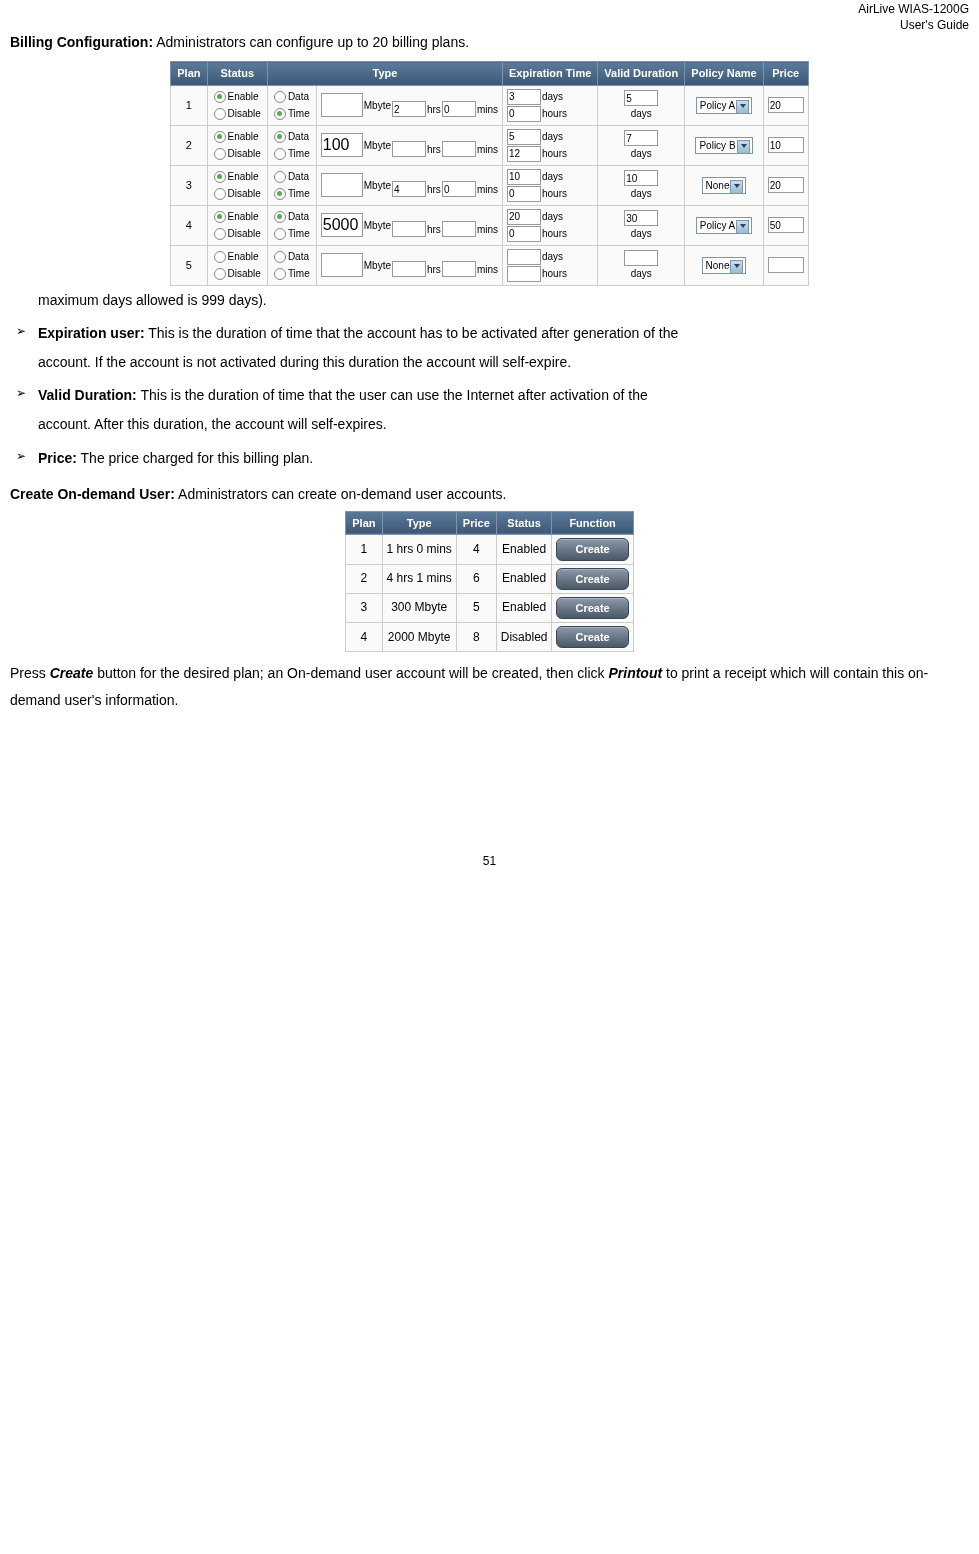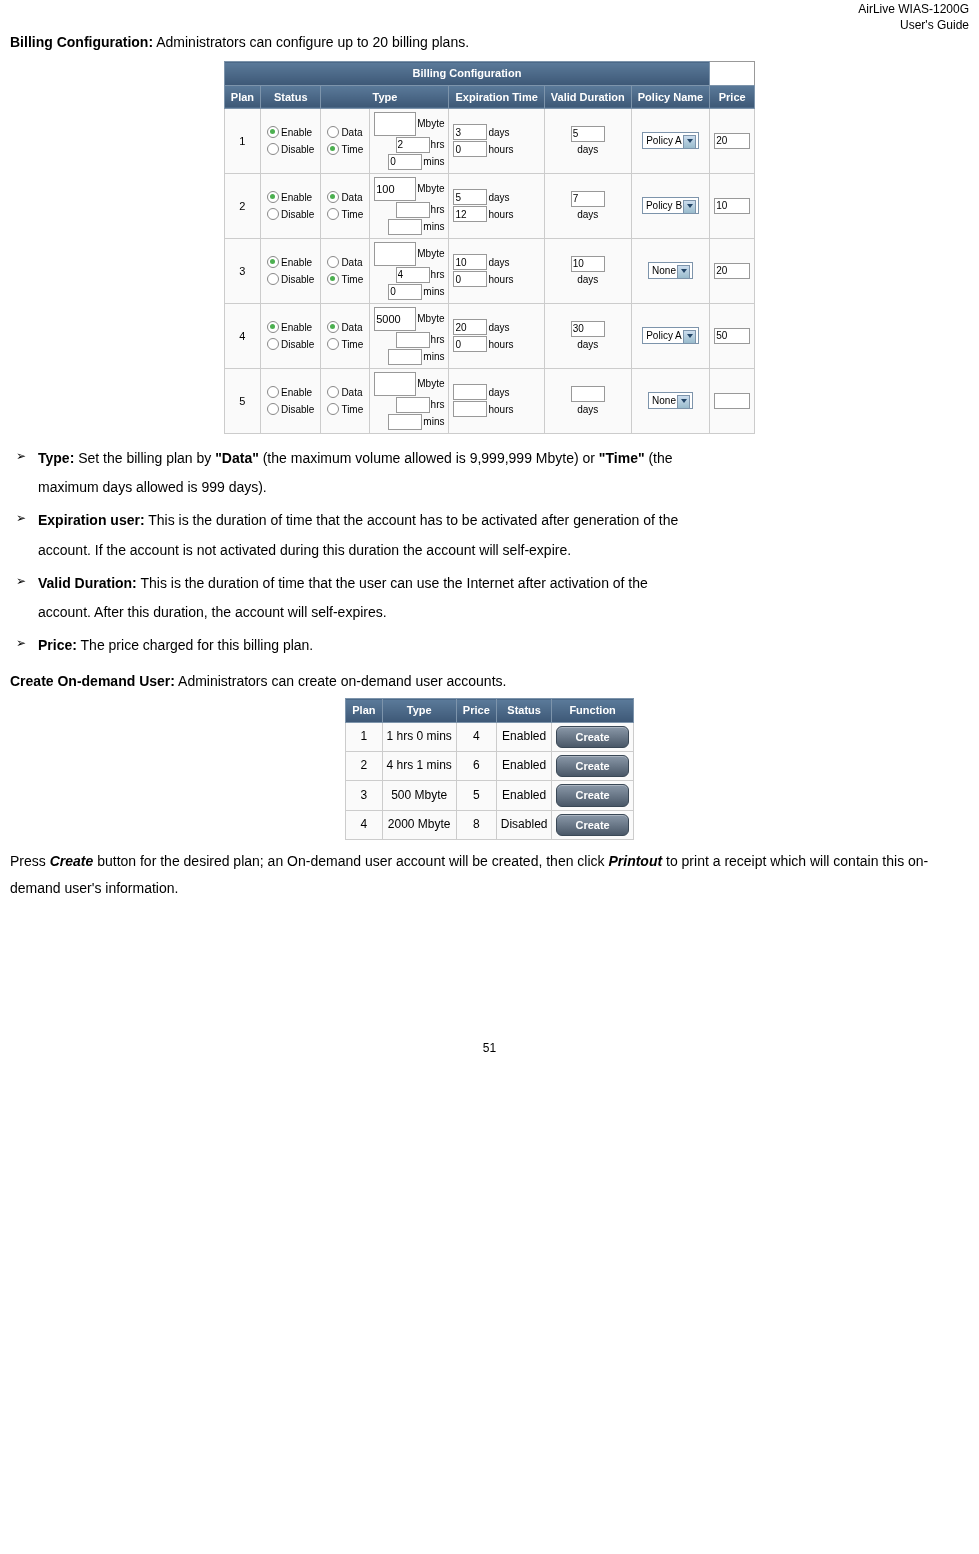--- a/index.html
+++ b/index.html
@@ -95,27 +95,27 @@
       border: 1px solid #999;
       font-size: 10px;
       text-align: left;
       padding: 0 1px;
       background: #fff;
     }
     .wide-input {
       width: 38px;
       height: 14px;
       border: 1px solid #999;
-      font-size: 11px;
+      font-size: 16px;
       padding: 4px 1px;
       background: #fff;
     }
     .type-col {
       display: flex;
-      flex-direction: column;
+      flex-direction: row;
       gap: 1px;
       align-items: flex-end;
     }
     .type-row {
       display: flex;
       align-items: center;
       gap: 1px;
       font-size: 10px;
     }
     .exp-col {
@@ -238,23 +238,20 @@
   <span>User's Guide</span>
 </div>
 
 <div class="intro">
   <span class="section-title">Billing Configuration:</span><span> Administrators can configure up to 20 billing plans.</span>
 </div>
 
 <div class="table-container">
   <table class="ui-table">
     <tbody>
-        <tr class="title-row">
-          <th colspan="7">Billing Configuration</th>
-        </tr>
     <tr>
       <th>Plan</th>
       <th>Status</th>
       <th colspan="2">Type</th>
       <th>Expiration Time</th>
       <th>Valid Duration</th>
       <th>Policy Name</th>
       <th>Price</th>
     </tr>
 
@@ -595,21 +592,20 @@
       </td>
       <td>
         <input class="price-input" value="" style="">
       </td>
     </tr>
   </tbody>
     </table>
 </div>
 
 <ul class="bullet-list">
-  <li><span class="bold">Type:</span><span> Set the billing plan by </span><span class="bold">"Data"</span><span> (the maximum volume allowed is 9,999,999 Mbyte) or </span><span class="bold">"Time"</span><span> (the</span></li>
 </ul>
 <div class="continuation">maximum days allowed is 999 days).</div>
 <ul class="bullet-list" style="margin-top:-6px;">
   <li><span class="bold">Expiration user:</span><span> This is the duration of time that the account has to be activated after generation of the</span></li>
 </ul>
 <div class="continuation">account. If the account is not activated during this duration the account will self-expire.</div>
 <ul class="bullet-list" style="margin-top:-6px;">
   <li><span class="bold">Valid Duration:</span><span> This is the duration of time that the user can use the Internet after activation of the</span></li>
 </ul>
 <div class="continuation">account. After this duration, the account will self-expires.</div>
@@ -640,21 +636,21 @@
     </tr>
     <tr>
       <td>2</td>
       <td>4 hrs 1 mins</td>
       <td>6</td>
       <td>Enabled</td>
       <td><span class="create-btn">Create</span></td>
     </tr>
     <tr>
       <td>3</td>
-      <td>500 Mbyte</td>
+      <td>300 Mbyte</td>
       <td>5</td>
       <td>Enabled</td>
       <td><span class="create-btn">Create</span></td>
     </tr>
     <tr>
       <td>4</td>
       <td>2000 Mbyte</td>
       <td>8</td>
       <td>Disabled</td>
       <td><span class="create-btn">Create</span></td>

